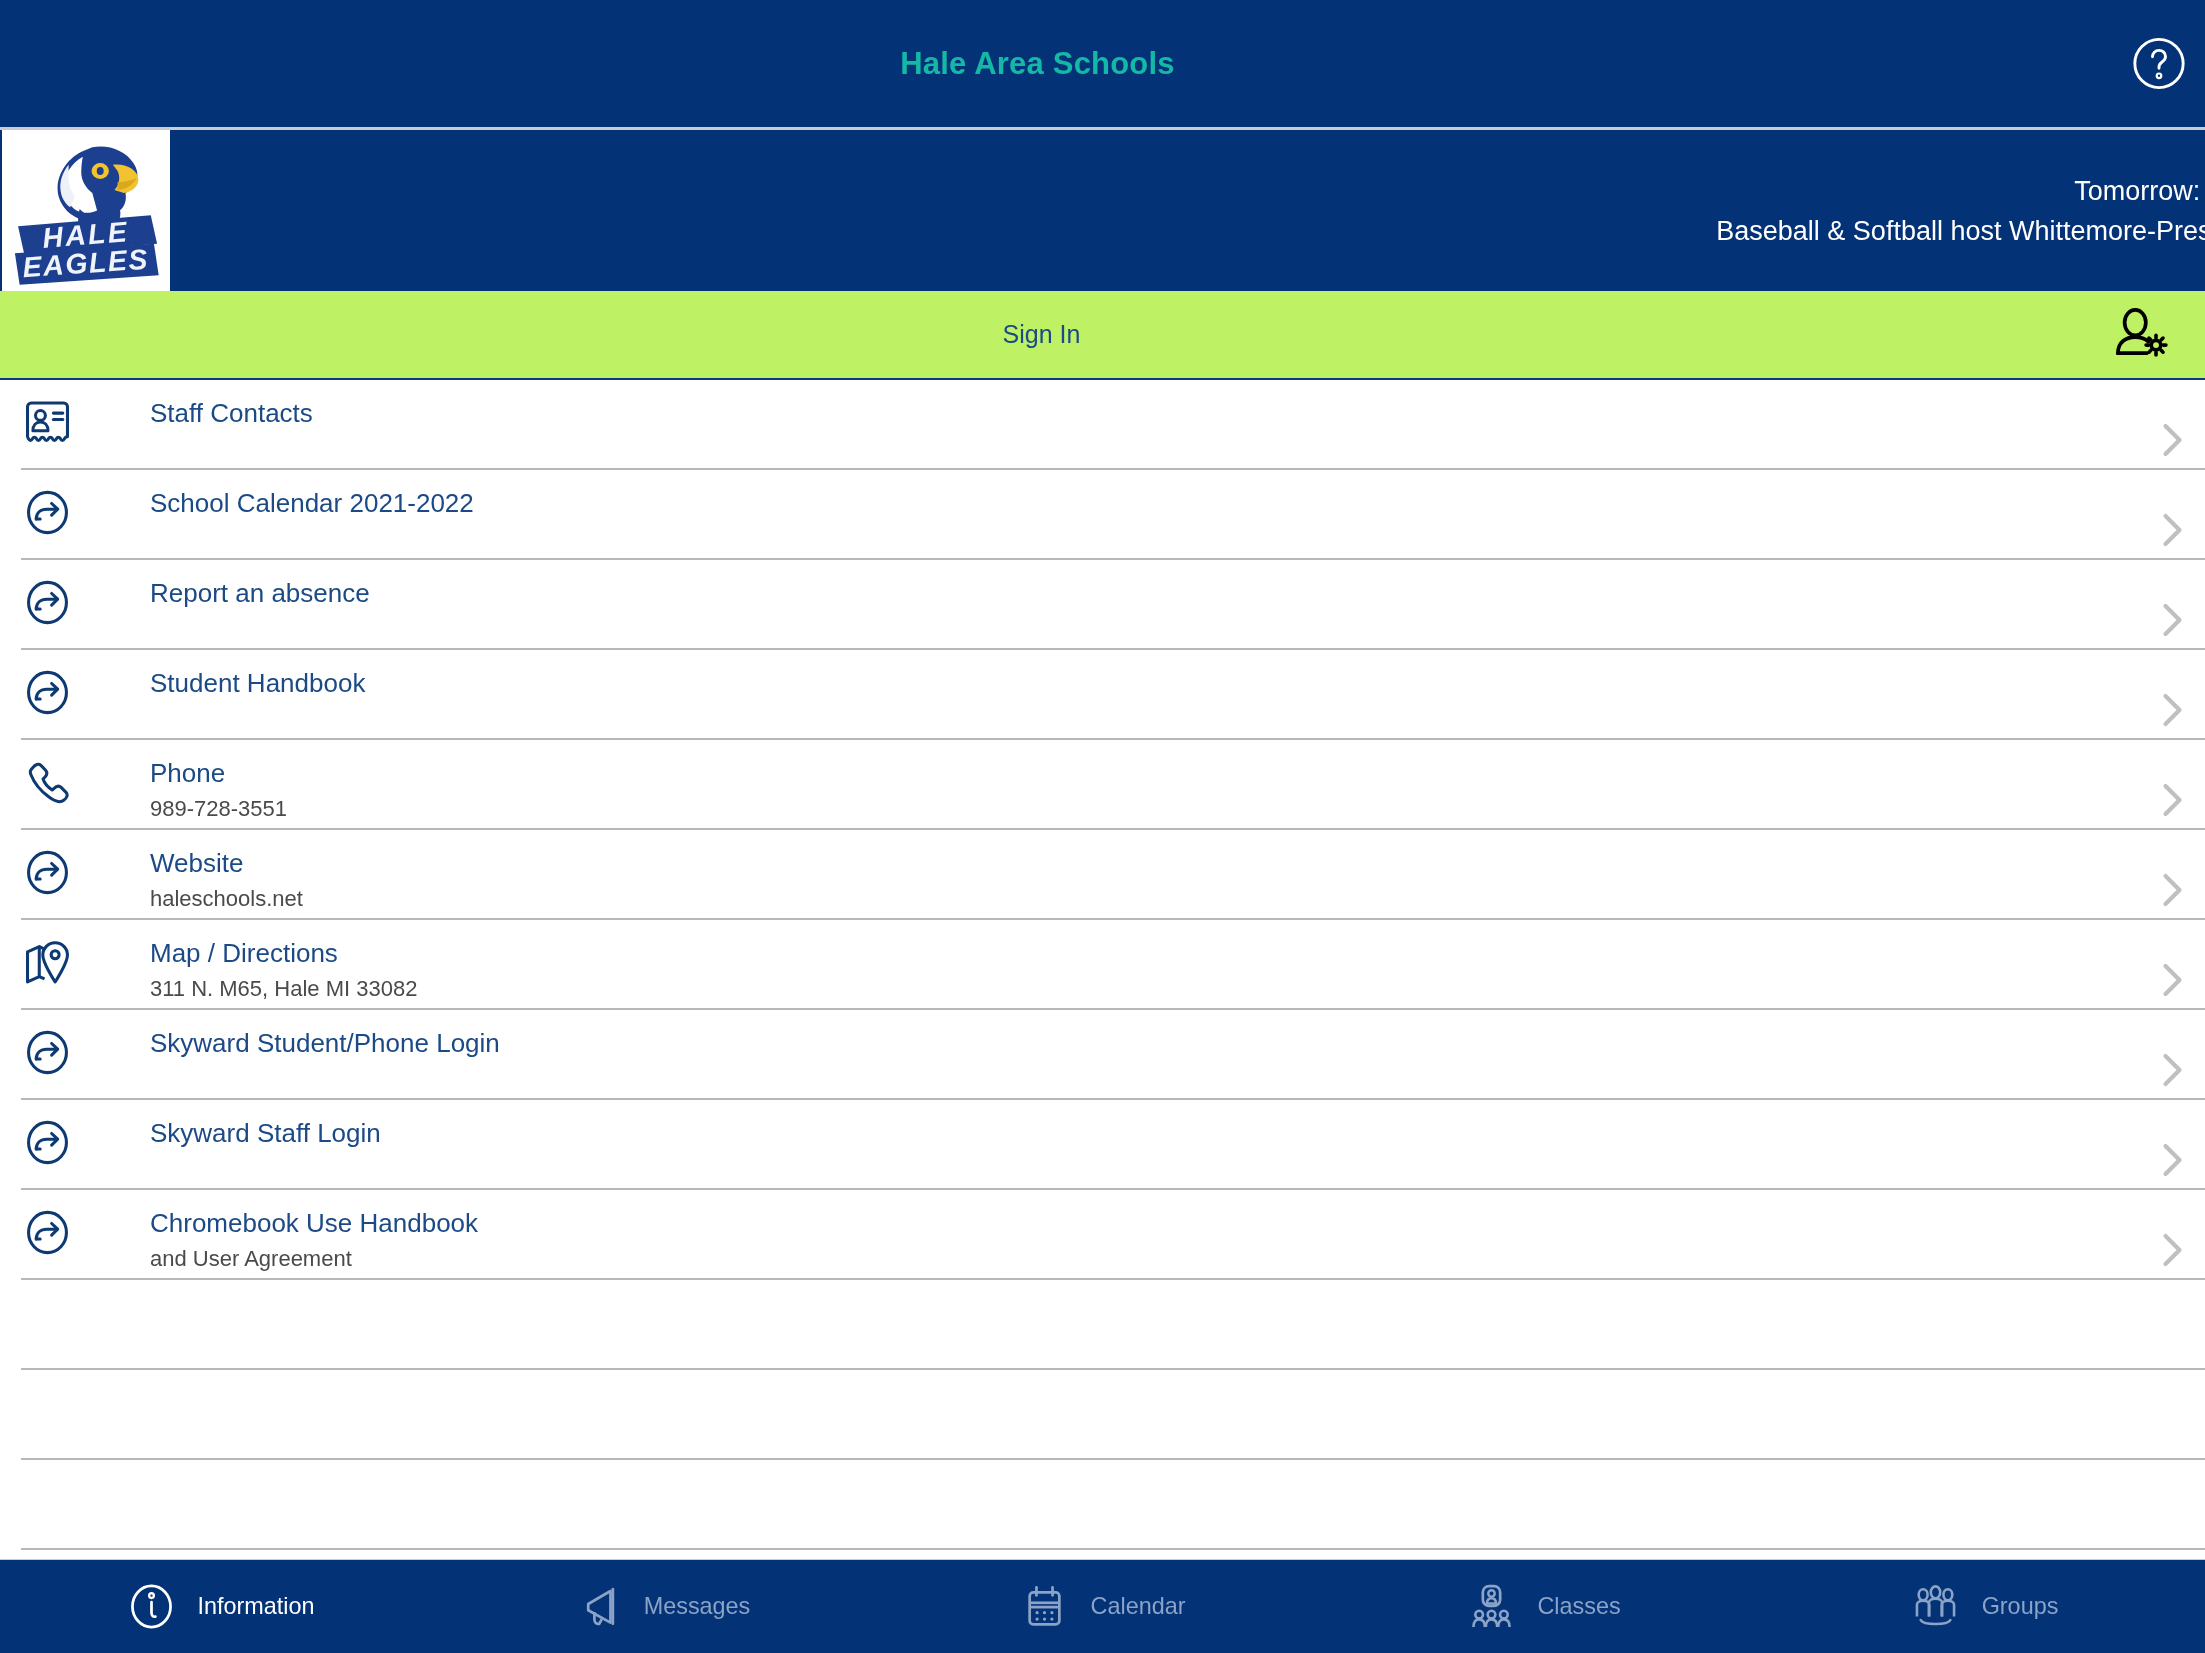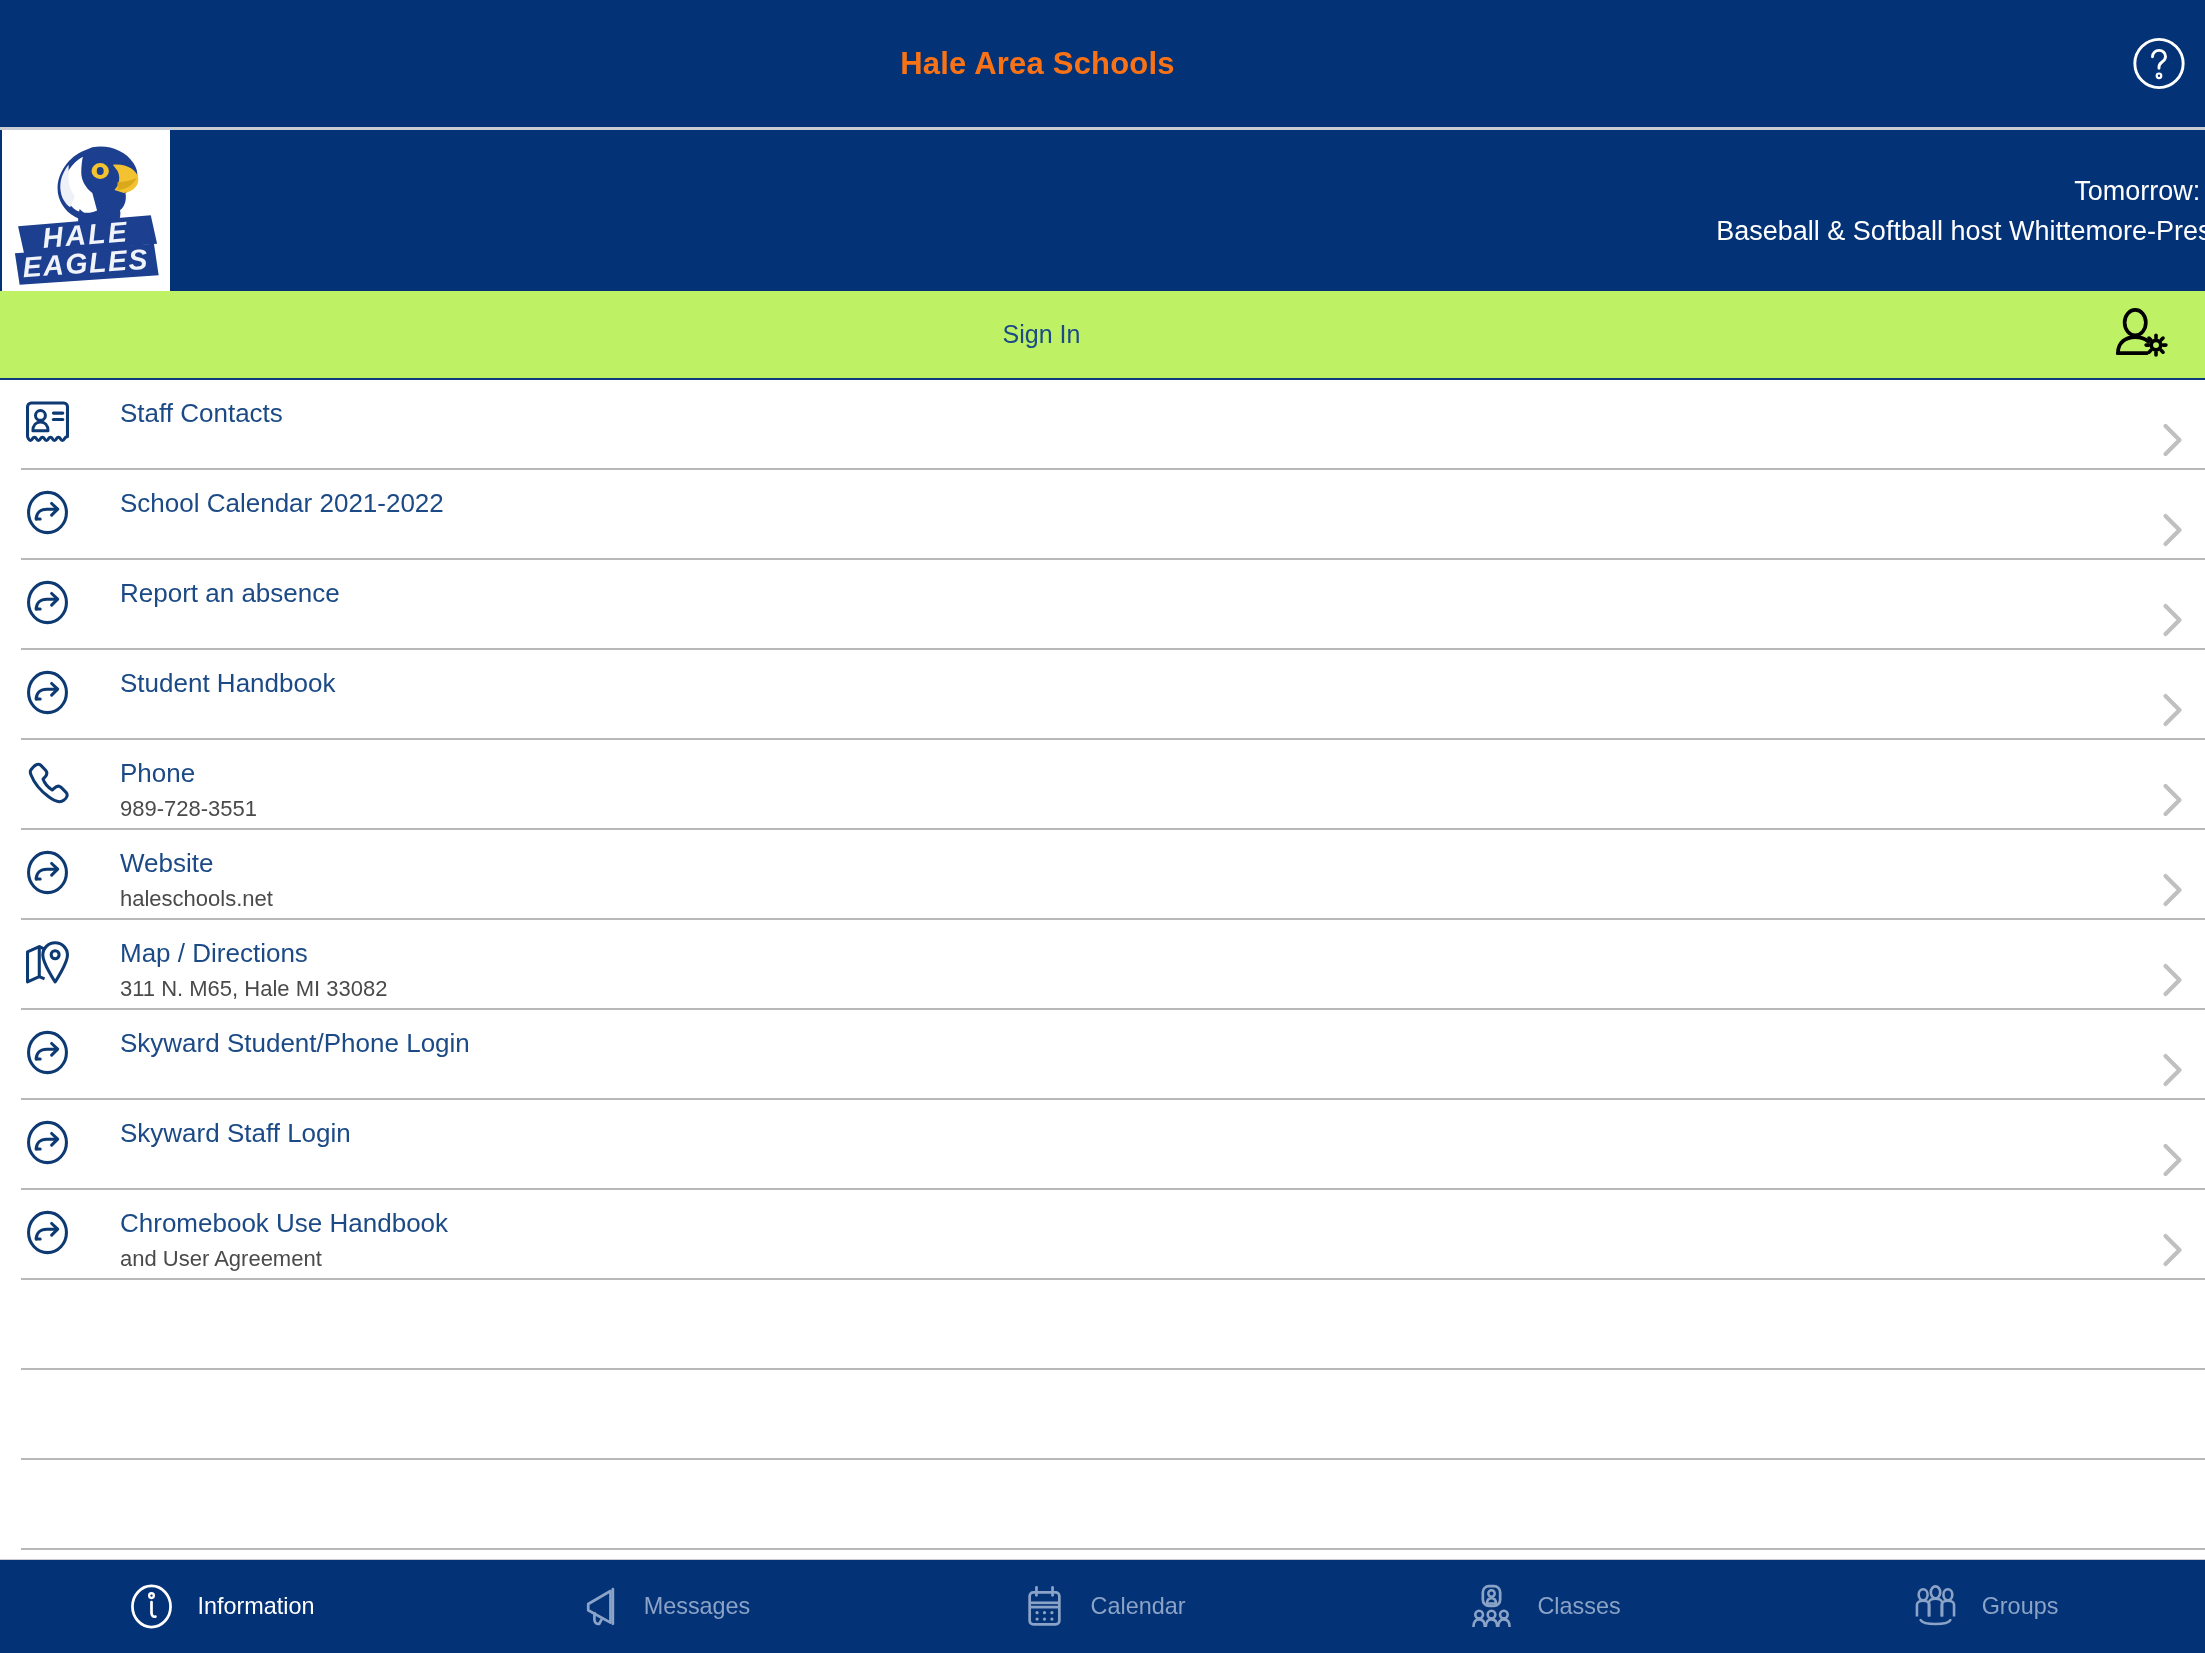--- a/index.html
+++ b/index.html
@@ -27,21 +27,21 @@
     position: relative;
     height: 130px;
     flex: 0 0 130px;
     background: #043277;
     display: flex;
     align-items: center;
     justify-content: center;
     border-bottom: 3.2px solid #c9ccd2;
   }
   .nav-title {
-    color: #f97316;
+    color: #14b8a6;
     font-size: 31px;
     font-weight: bold;
     letter-spacing: 0.2px;
     text-align: center;
     transform: translateX(-65px);
   }
   .help-btn {
     position: absolute;
     right: 15.3px;
     top: 50%;
@@ -140,20 +140,21 @@
   }
   .row {
     position: relative;
     display: flex;
     align-items: flex-start;
     height: 90px;
     padding-left: 21px;
     padding-top: 13px;
     cursor: pointer;
     background: #ffffff;
+    gap: 30px;
   }
   .row::after {
     content: "";
     position: absolute;
     left: 21px;
     right: 0;
     bottom: 0;
     height: 1.6px;
     background: #b8b8b8;
   }

